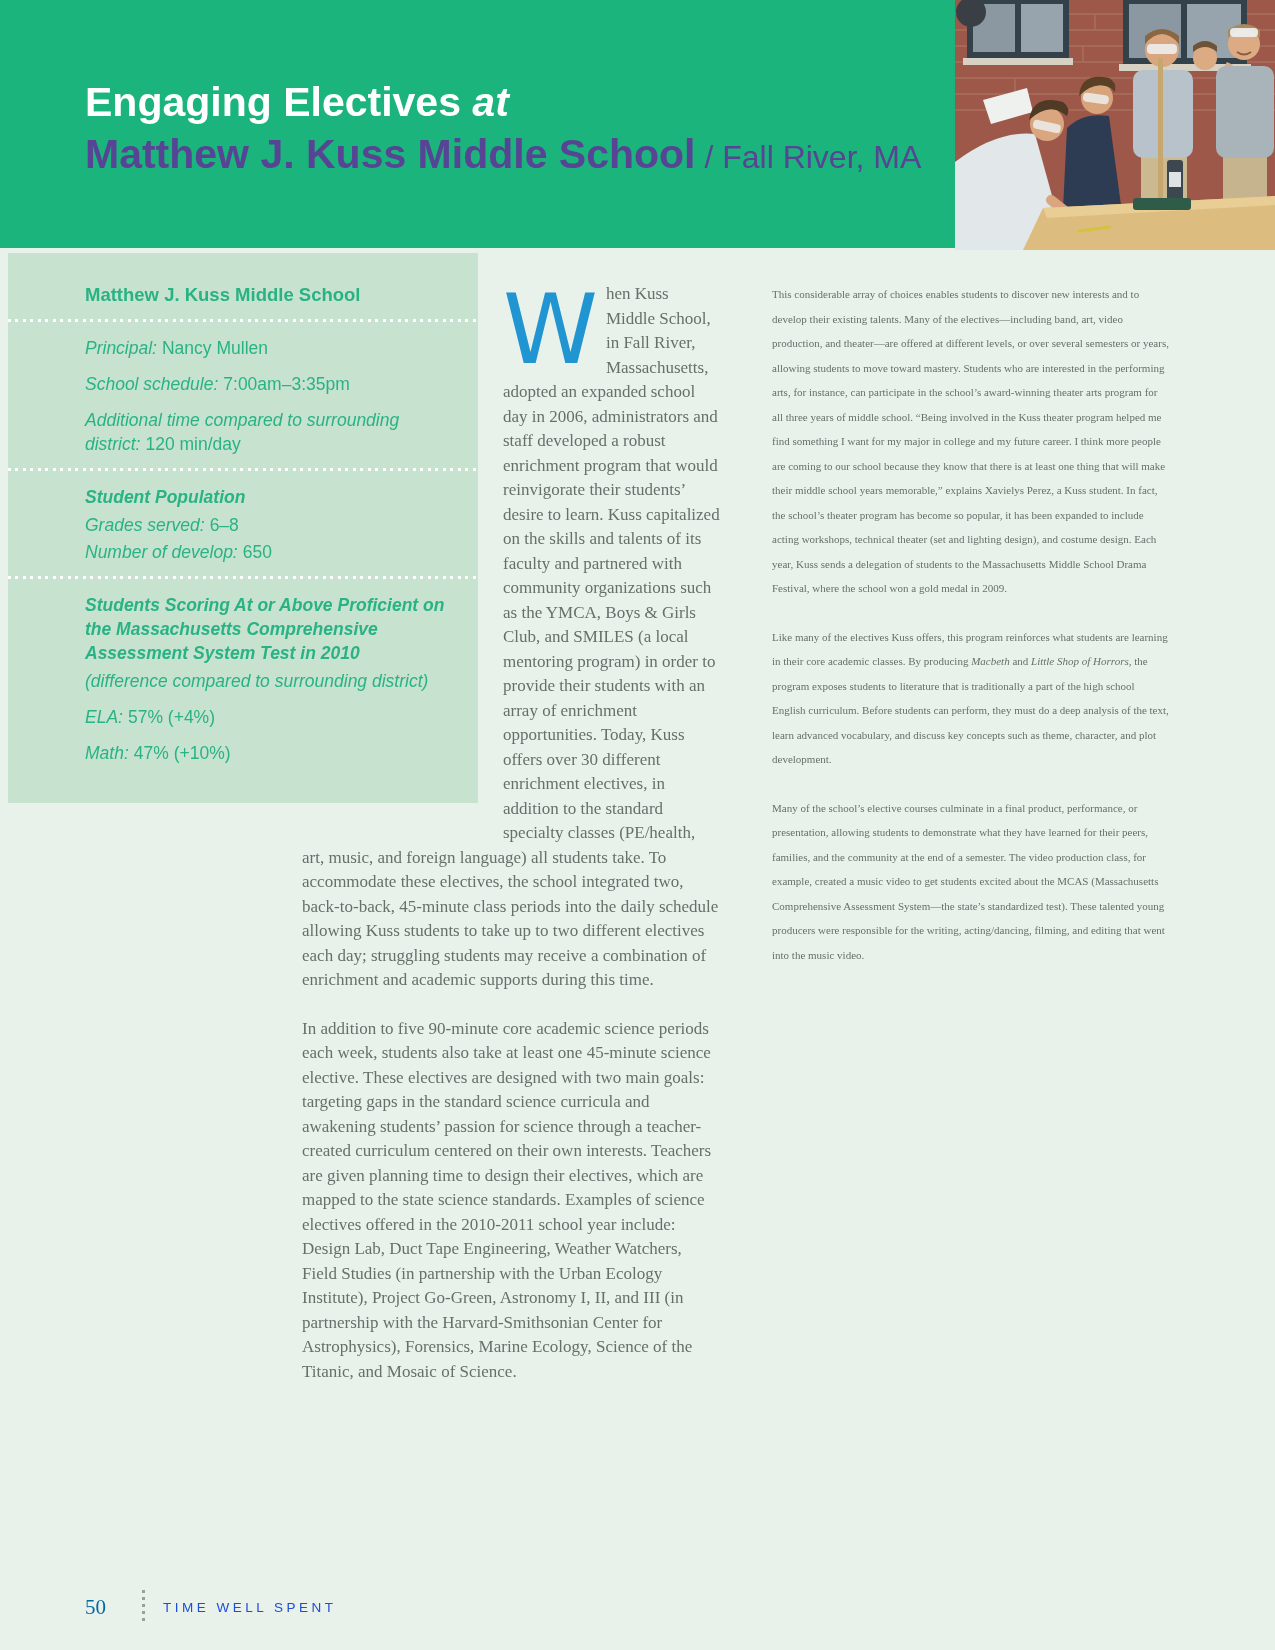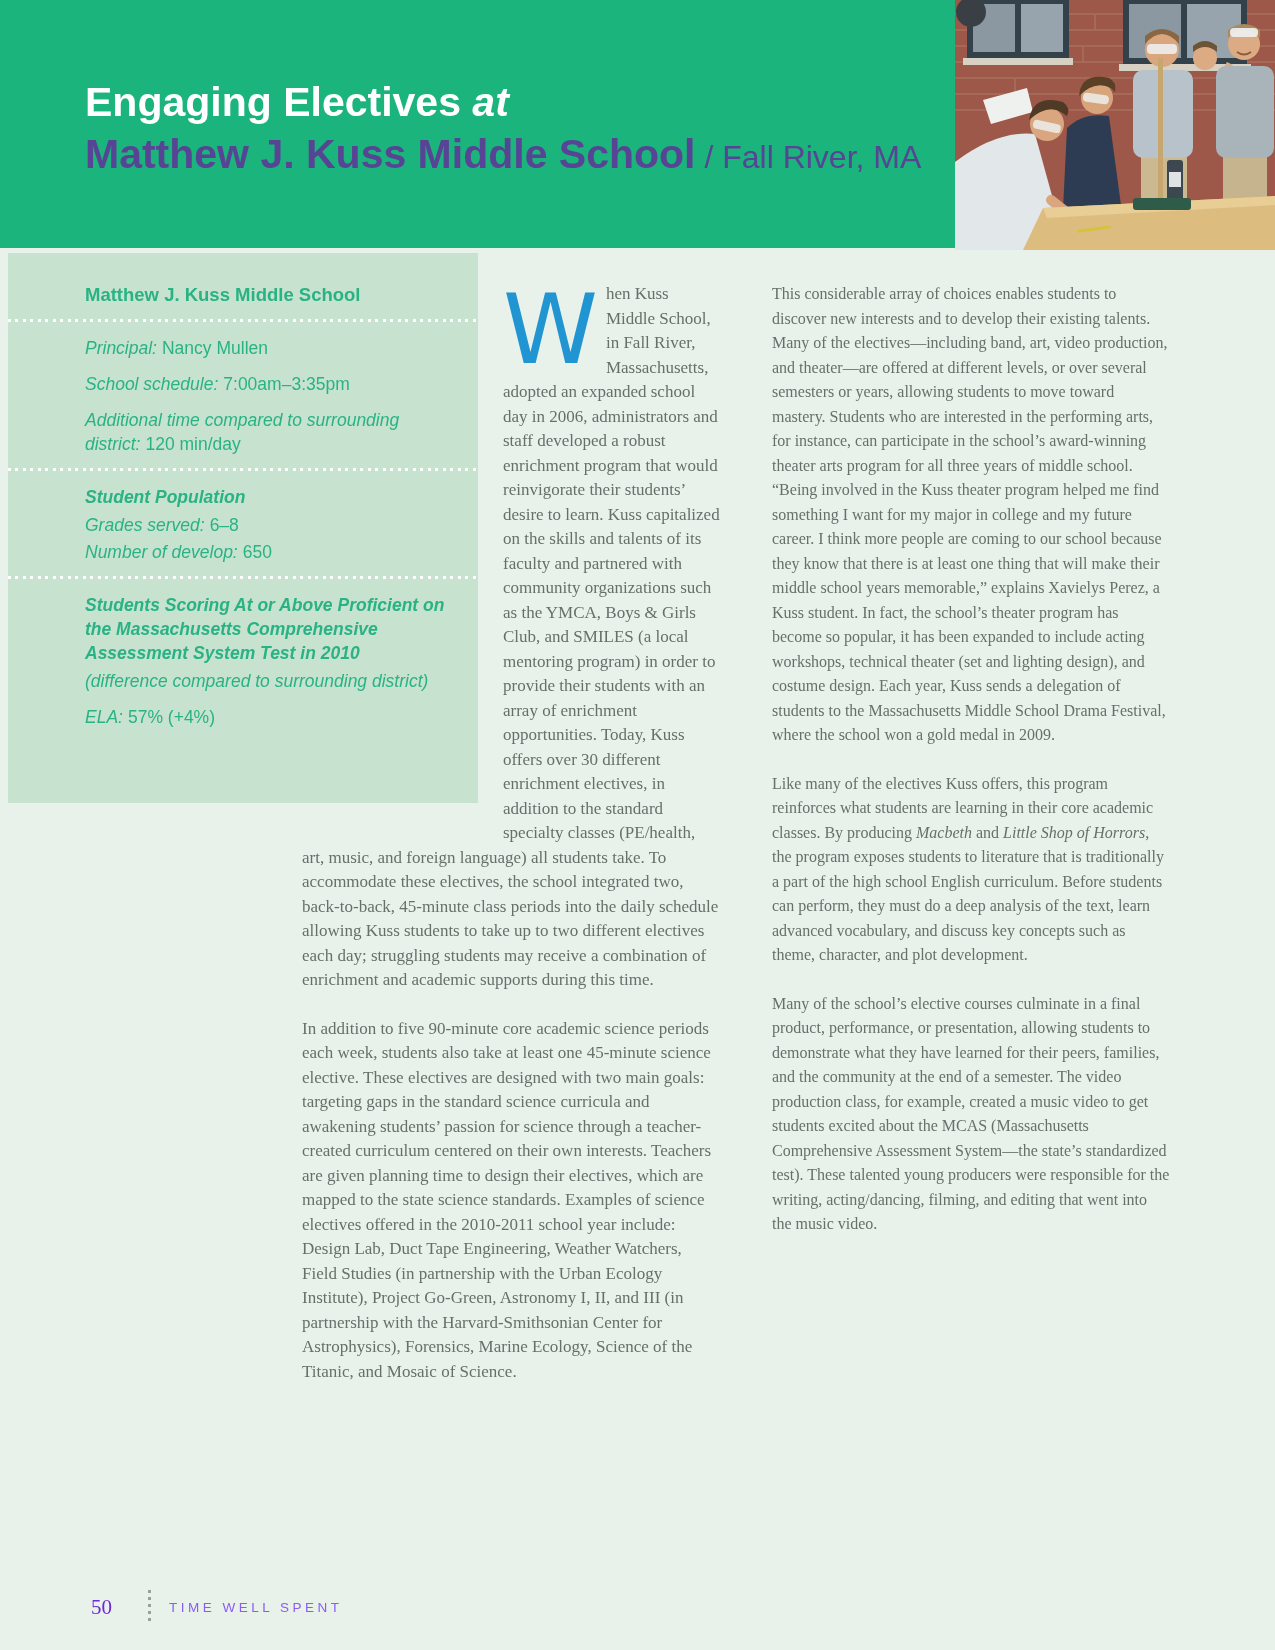--- a/index.html
+++ b/index.html
@@ -34,29 +34,29 @@
   .sec-head{font-weight:bold; font-style:italic; margin:0 0 4px;}
   .sub{font-style:italic; margin:0 0 12px;}
   
   .left-col{position:absolute; left:302px; top:282px; width:418px;
     font-size:17px; line-height:24.5px; color:#667069;}
   .left-col p, .right-col p{margin:0 0 24px;}
   .box-spacer{float:left; width:201px; height:542px;}
   .dropcap{float:left; font-family:"DejaVu Sans", sans-serif; font-weight:400;
     font-size:96px; line-height:84px; color:#2095d2; margin:6px 8px 6px 0;}
   .right-col{position:absolute; left:772px; top:282px; width:398px;
-    font-size:16px; line-height:24.5px; color:#667069;}
+    font-size:11px; line-height:24.5px; color:#667069;}
   .itl{font-style:italic;}
   
   .footer{position:absolute; left:85px; top:1590px; display:flex; align-items:center;}
-  .footer .num{font-size:21px; color:#6d28d9; font-family:"Liberation Serif", serif;margin-left:6px;}
+  .footer .num{font-size:21px; color:#0369a1; font-family:"Liberation Serif", serif;}
   .footer .vdots{width:3px; height:34px; margin:0 18px 0 36px;
     background:repeating-linear-gradient(180deg,#94a396 0 3px, rgba(0,0,0,0) 3px 7px);}
   .footer .flabel{font-family:"Liberation Sans", sans-serif; font-size:13.5px;
-    letter-spacing:3.5px; color:#8b5cf6;}
+    letter-spacing:3.5px; color:#1d4ed8;}
 </style>
 </head>
 <body>
 
 <div class="page">
 
   <div class="band"></div>
 
   <div class="titles">
     <div class="l1"><span>Engaging Electives </span><span class="it">at</span></div>
@@ -147,20 +147,23 @@
     <div class="item tight">
       <span class="lbl">Number of develop:</span><span class="val">650</span>
     </div>
     <div class="divider"></div>
 
     <div class="sec-head">Students Scoring At or Above Proficient on the Massachusetts Comprehensive Assessment System Test in 2010</div>
     <div class="sub">(difference compared to surrounding district)</div>
     <div class="item">
       <span class="lbl">ELA:</span><span class="val">57% (+4%)</span>
     </div>
+    <div class="item">
+      <span class="lbl">Math:</span><span class="val">47% (+10%)</span>
+    </div>
   </div>
 
   <div class="left-col">
     <p>
       <span class="box-spacer"></span>
       <span class="dropcap">W</span>
       <span>hen Kuss Middle School, in Fall River, Massachusetts, adopted an expanded school day in 2006, administrators and staff developed a robust enrichment program that would reinvigorate their students’ desire to learn. Kuss capitalized on the skills and talents of its faculty and partnered with community organizations such as the YMCA, Boys &amp; Girls Club, and SMILES (a local mentoring program) in order to provide their students with an array of enrichment opportunities. Today, Kuss offers over 30 different enrichment electives, in addition to the standard specialty classes (PE/health, art, music, and foreign language) all students take. To accommodate these electives, the school integrated two, back-to-back, 45-minute class periods into the daily schedule allowing Kuss students to take up to two different electives each day; struggling students may receive a combination of enrichment and academic supports during this time.</span>
     </p>
     <p>In addition to five 90-minute core academic science periods each week, students also take at least one 45-minute science elective. These electives are designed with two main goals: targeting gaps in the standard science curricula and awakening students’ passion for science through a teacher-created curriculum centered on their own interests. Teachers are given planning time to design their electives, which are mapped to the state science standards. Examples of science electives offered in the 2010-2011 school year include: Design Lab, Duct Tape Engineering, Weather Watchers, Field Studies (in partnership with the Urban Ecology Institute), Project Go-Green, Astronomy I, II, and III (in partnership with the Harvard-Smithsonian Center for Astrophysics), Forensics, Marine Ecology, Science of the Titanic, and Mosaic of Science.</p>
   </div>

